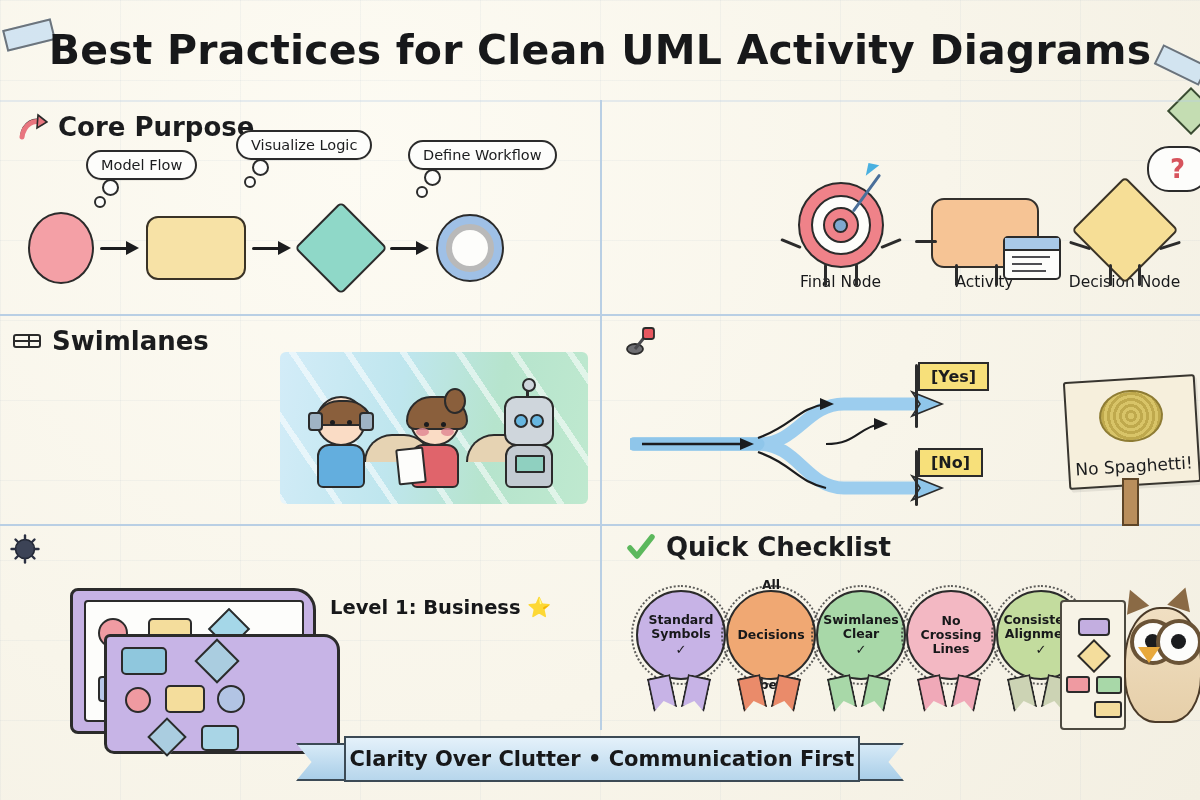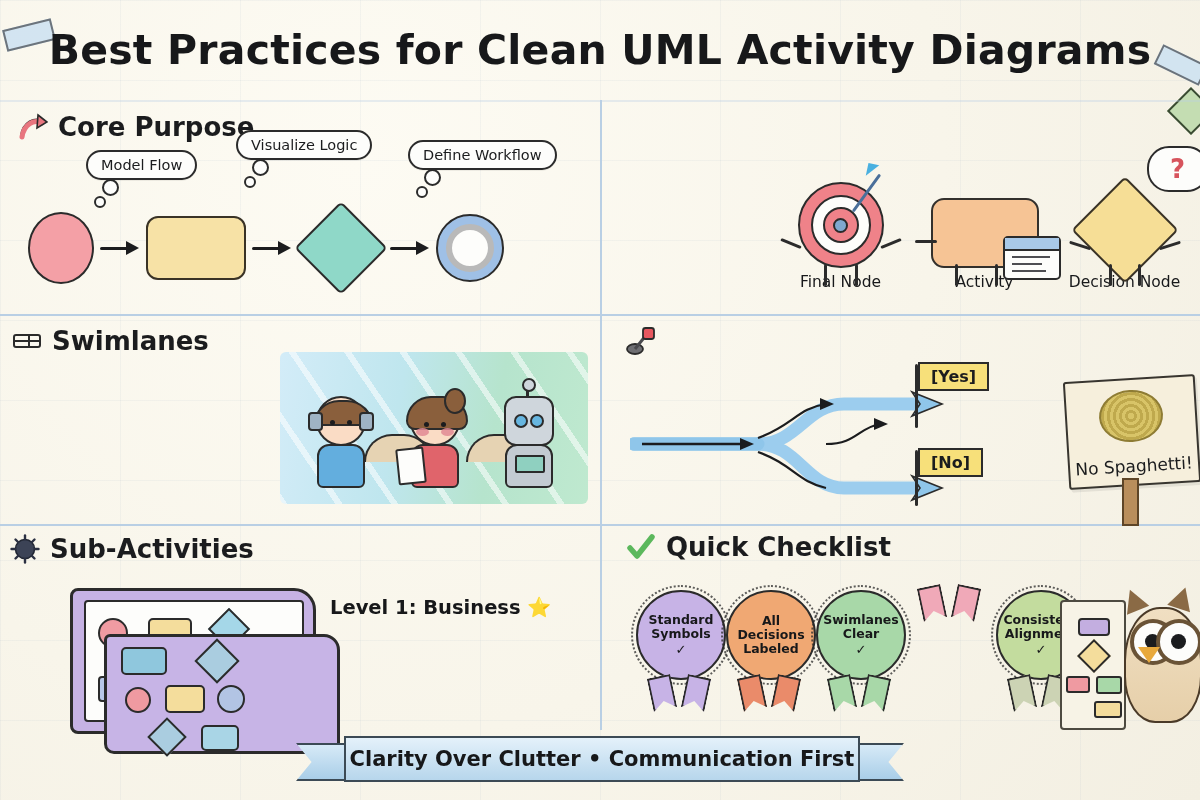--- a/index.html
+++ b/index.html
@@ -341,21 +341,20 @@
               <line x1="15" y1="25" x2="15" y2="28.5"></line>
             <line x1="1.5" y1="15" x2="5" y2="15"></line>
               <line x1="25" y1="15" x2="28.5" y2="15"></line>
             <line x1="5.5" y1="5.5" x2="8" y2="8"></line>
               <line x1="22" y1="22" x2="24.5" y2="24.5"></line>
             <line x1="24.5" y1="5.5" x2="22" y2="8"></line>
               <line x1="8" y1="22" x2="5.5" y2="24.5"></line>
           </g>
         </svg>
       </span>
-      <span class="q-title">Sub-Activities</span>
     </div>
   </div>
 
   <div id="folder">
     <div class="folder-back"></div>
     <div class="folder-sheet">
       <div class="mini" style="left:12px;top:16px;width:26px;height:26px;border-radius:50%;background:#f09ba2;"></div>
       <div class="mini" style="left:62px;top:16px;width:40px;height:24px;border-radius:5px;background:#f4dd9c;"></div>
       <div class="mini" style="left:128px;top:12px;width:26px;height:26px;background:#a5d7e8;transform:rotate(45deg);"></div>
       <div class="mini" style="left:12px;top:74px;width:24px;height:22px;border-radius:4px;background:#b8c7e8;"></div>
@@ -394,21 +393,21 @@
       <span>Symbols</span>
       <span class="ros-check">✓</span>
     </div>
     <div class="ros-tails">
         <div class="tail l" style="background:#c7b3e6;"></div>
         <div class="tail r" style="background:#c7b3e6;"></div>
       </div>
   </div>
 
   <div class="rosette" style="left:726px;top:590px;">
-    <div class="ros-disc" style="background:#f0a873;">
+    <div class="ros-disc" style="background:#f0a873;gap:36px;">
       <span>All</span>
       <span>Decisions</span>
       <span>Labeled</span>
     </div>
     <div class="ros-tails">
         <div class="tail l" style="background:#ea8b6a;"></div>
         <div class="tail r" style="background:#ea8b6a;"></div>
       </div>
   </div>
 
@@ -418,20 +417,25 @@
       <span>Clear</span>
       <span class="ros-check">✓</span>
     </div>
     <div class="ros-tails">
         <div class="tail l" style="background:#a8d8a8;"></div>
         <div class="tail r" style="background:#a8d8a8;"></div>
       </div>
   </div>
 
   <div class="rosette" style="left:906px;top:590px;">
+    <div class="ros-disc" style="background:#f3b8c3;">
+      <span>No</span>
+      <span>Crossing</span>
+      <span>Lines</span>
+    </div>
     <div class="ros-tails">
         <div class="tail l" style="background:#f0a9b8;"></div>
         <div class="tail r" style="background:#f0a9b8;"></div>
       </div>
   </div>
 
   <div class="rosette" style="left:996px;top:590px;">
     <div class="ros-disc" style="background:#c3dc9e;">
       <span>Consistent</span>
       <span>Alignment</span>

